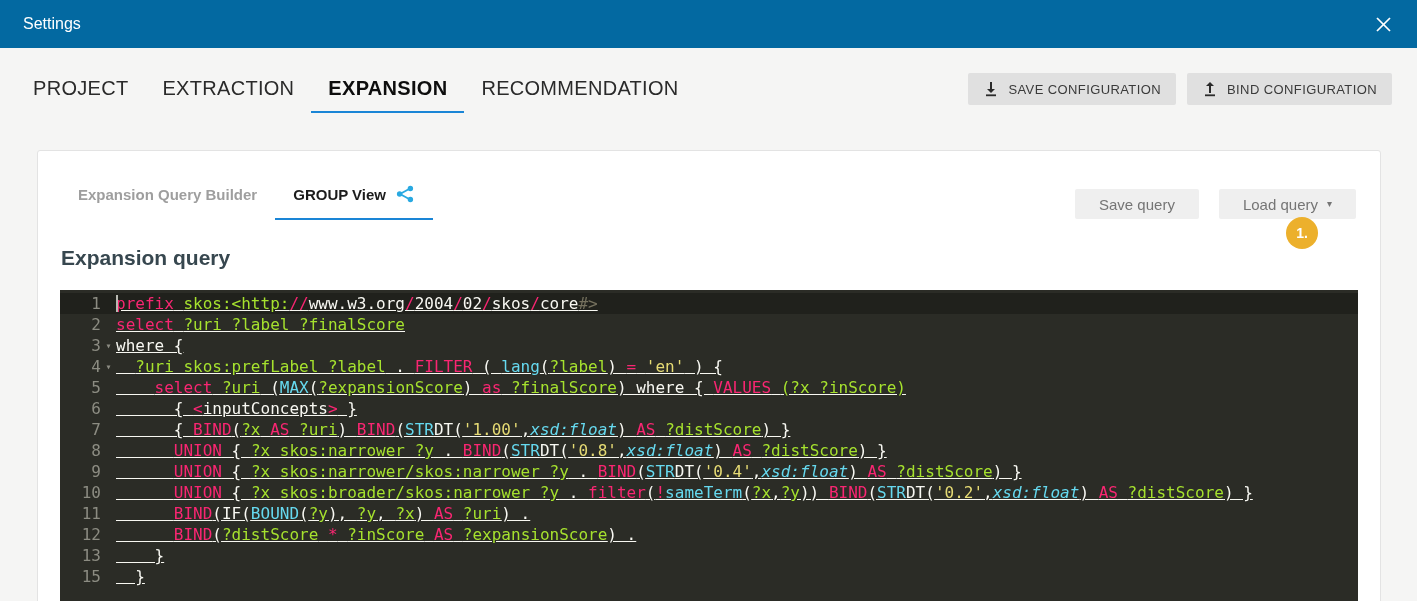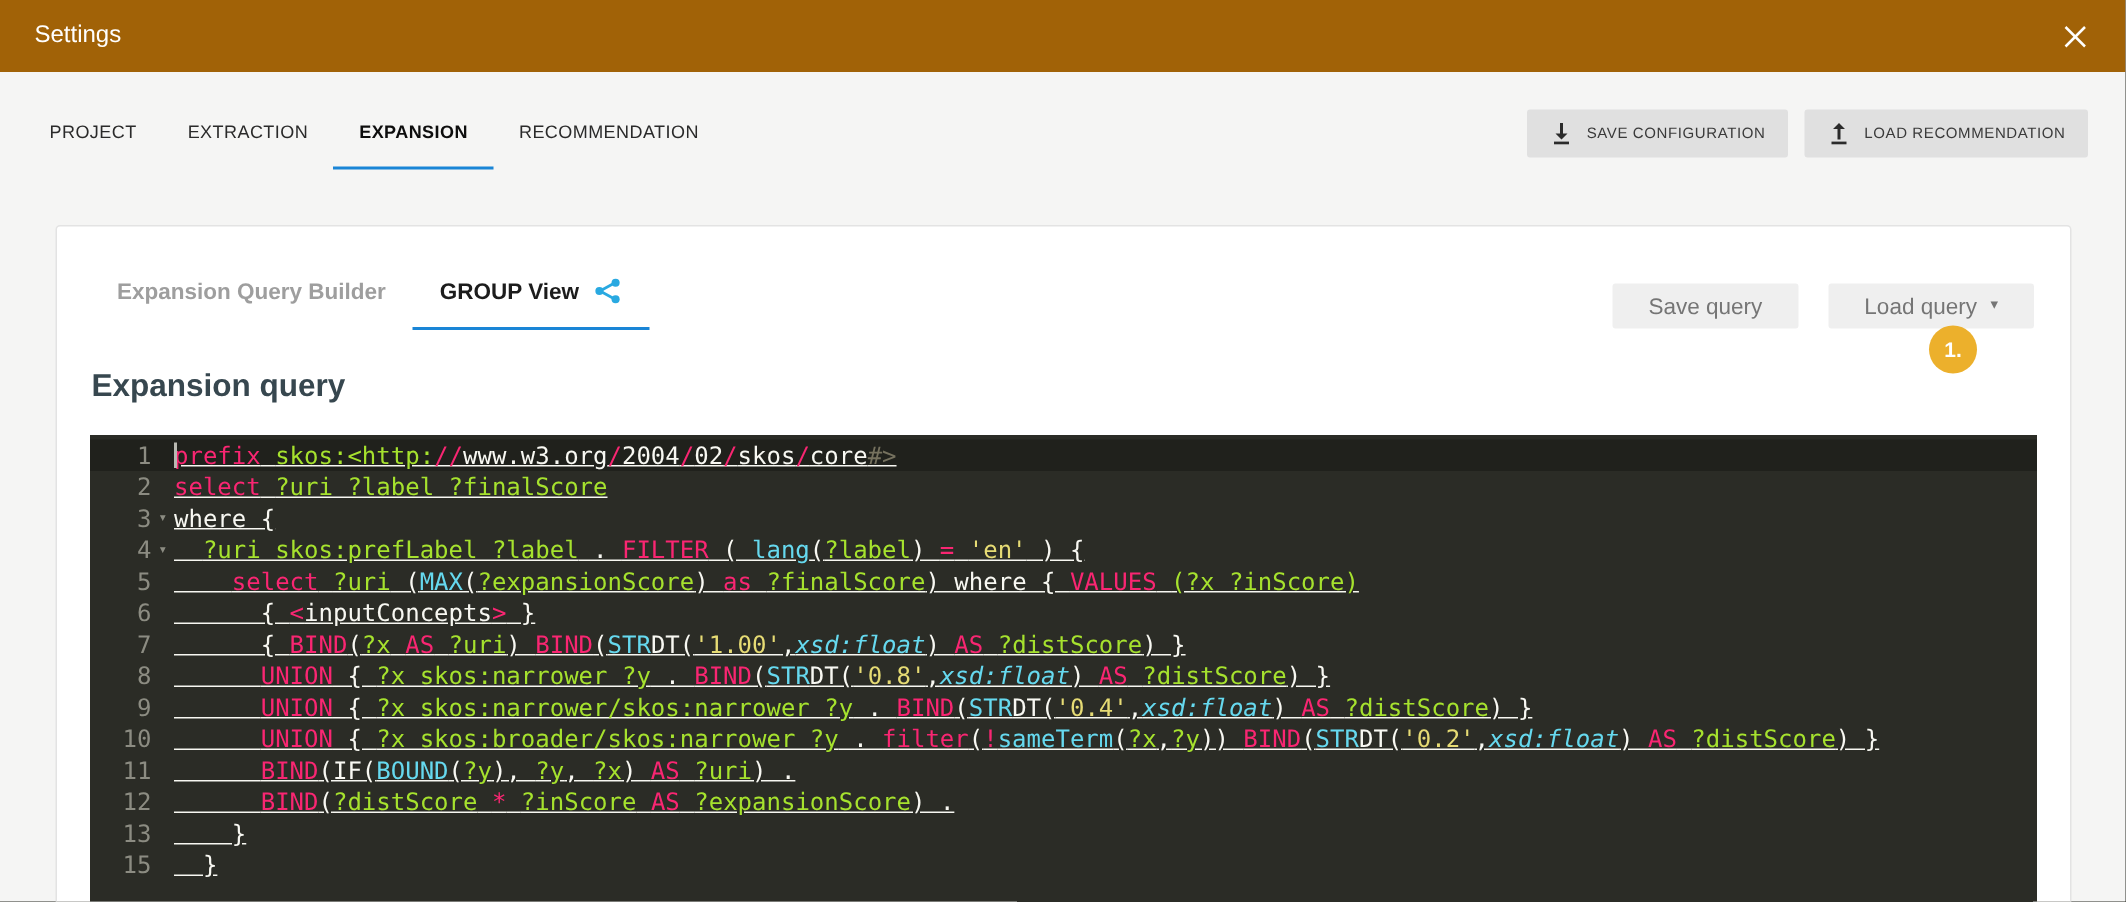--- a/index.html
+++ b/index.html
@@ -6,46 +6,46 @@
   html,body { margin:0; padding:0; }
   body {
     width:1417px; height:601px; overflow:hidden;
     background:#f5f5f4;
     font-family:"Liberation Sans", sans-serif;
     -webkit-font-smoothing:antialiased;
   }
 
   
   .dlg-header {
-    height:48px; background:#a16207;
+    height:48px; background:#0369a1;
     display:flex; align-items:center; justify-content:space-between;
     padding:0 18px 0 23px;
   }
   .dlg-title { color:#ffffff; font-size:16px; }
   .close-btn { background:none; border:none; padding:6px; cursor:pointer; display:flex; }
 
   
   .toolbar {
     display:flex; justify-content:space-between; align-items:flex-start;
     padding:17px 25px 0 16px;
   }
   .main-tabs { display:flex; }
   .main-tab {
     padding:0 17px; height:48px; display:flex; align-items:center;
-    font-size:12px; letter-spacing:.3px; color:#2a2a2a; font-weight:500;
+    font-size:20px; letter-spacing:.3px; color:#2a2a2a; font-weight:500;
     border-bottom:2px solid transparent; cursor:pointer; white-space:nowrap;
   }
   .main-tab.active { font-weight:800; color:#0d0d0d; border-bottom-color:#1a85d6; }
 
   .config-buttons { display:flex; gap:11px; margin-top:8px; }
   .cfg-btn {
     display:flex; align-items:center; gap:9px;
     background:#e0e0e0; border:none; border-radius:2px;
     height:32px; padding:0 15px;
-    font-family:inherit; font-size:10px; letter-spacing:.4px; color:#3a3a3a;
+    font-family:inherit; font-size:13px; letter-spacing:.4px; color:#3a3a3a;
     cursor:pointer; white-space:nowrap;
   }
 
   
   .card {
     position:relative;
     margin:37px 36px 0 37px;
     background:#ffffff;
     border:1px solid #e3e3e3; border-radius:3px;
     height:560px;
@@ -142,21 +142,21 @@
         </span>
         <span>SAVE CONFIGURATION</span>
       </button>
       <button class="cfg-btn">
         <span style="display:flex;">
           <svg width="16" height="16" viewBox="0 0 16 16">
             <path d="M7 12h2V5h3L8 1 4 5h3z" fill="#2b2b2b"></path>
             <rect x="3" y="13.4" width="10" height="1.8" fill="#2b2b2b"></rect>
           </svg>
         </span>
-        <span>LOAD RECOMMENDATION</span>
+        <span>BIND CONFIGURATION</span>
       </button>
     </div>
   </div>
 
   <section class="card">
 
     <div class="card-top">
       <div class="inner-tabs">
         <div class="inner-tab">
           <span>Expansion Query Builder</span>

